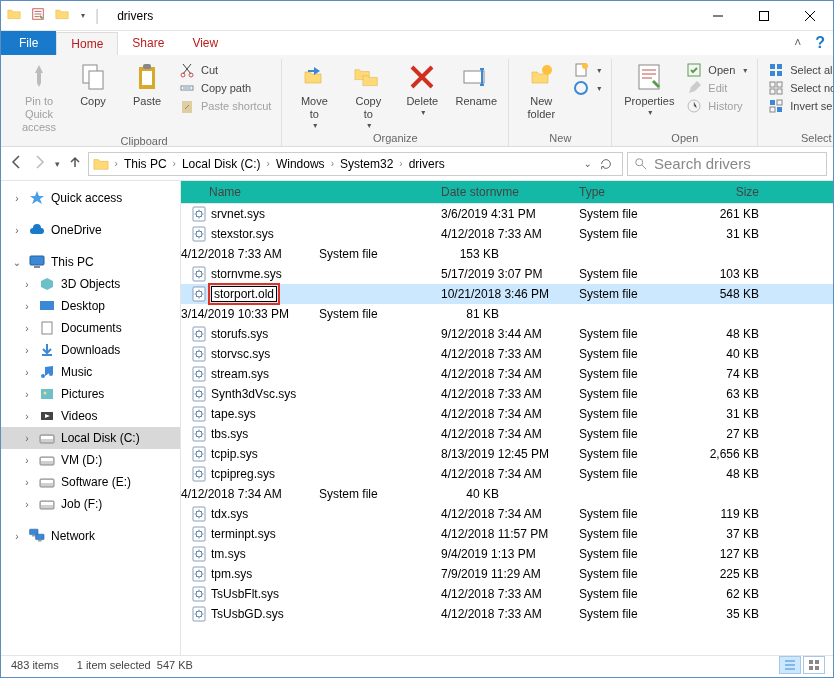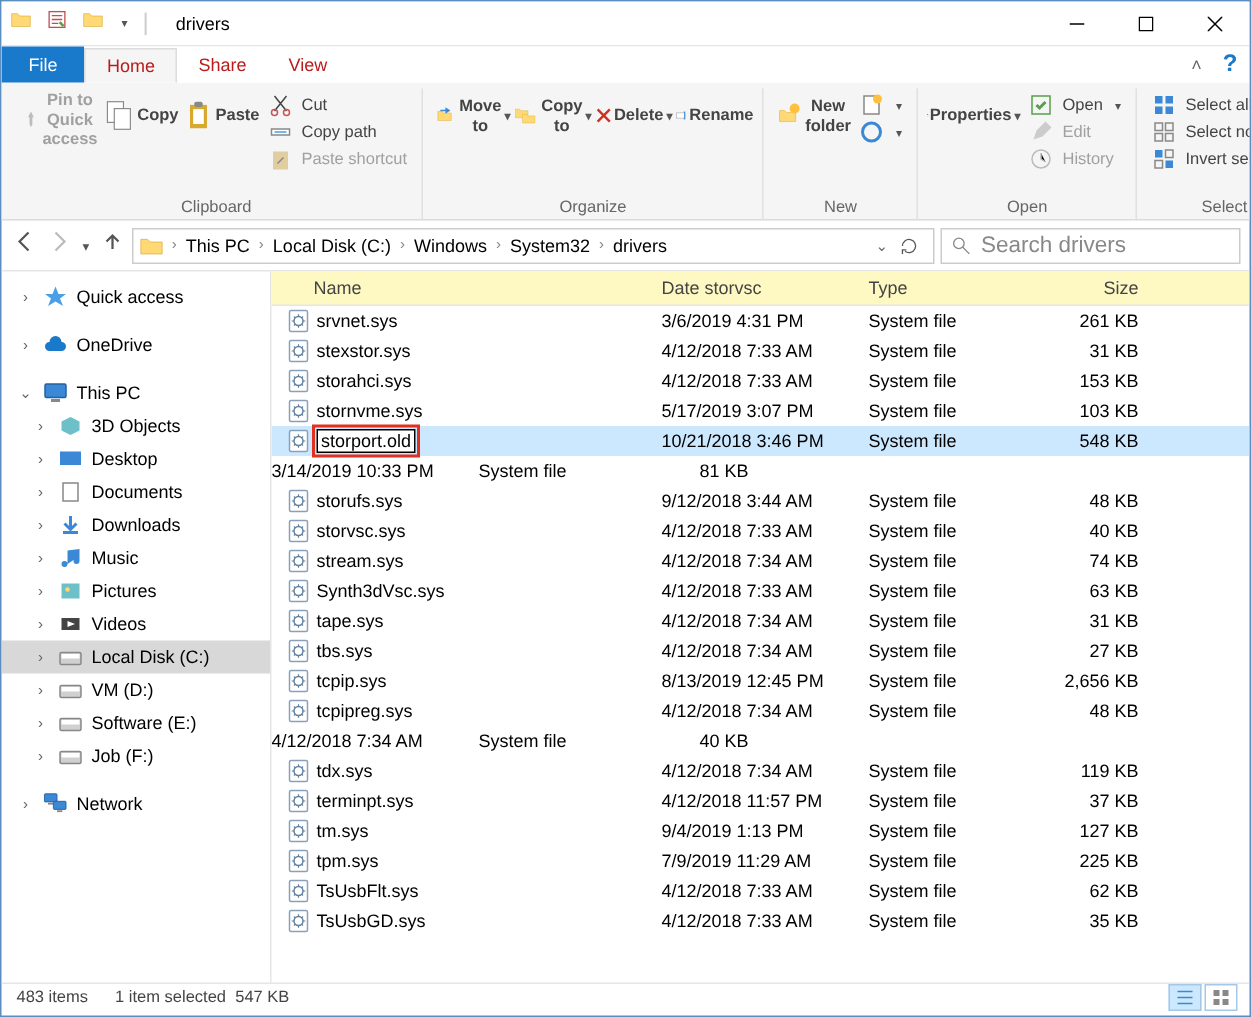--- a/index.html
+++ b/index.html
@@ -20,21 +20,21 @@
 .file-btn { background: #1979ca; color: #fff; padding: 4px 18px; font-size: 12px; height: 24px; display: flex; align-items: center; }
 .tab { padding: 4px 14px; font-size: 12px; color: #b91c1c; }
 .tab.active { background: #f5f5f5; border-top: 1px solid #dcdcdc; border-left: 1px solid #dcdcdc; border-right: 1px solid #dcdcdc; }
 .help-area { position: absolute; right: 8px; display: flex; gap: 14px; align-items: center; }
 
 
 .ribbon { height: 92px; background: #f5f5f5; border-bottom: 1px solid #dcdcdc; display: flex; padding: 4px 6px 0 6px; }
 .rgroup { display: flex; flex-direction: column; align-items: center; border-right: 1px solid #e0e0e0; padding: 0 6px; }
 .rgroup-content { display: flex; flex: 1; align-items: flex-start; gap: 2px; }
 .rgroup-label { font-size: 11px; color: #666; padding-bottom: 2px; }
-.rbig { display: flex; flex-direction: row; align-items: center; justify-content: flex-start; width: 52px; padding-top: 2px; font-size: 11px; color: #444; text-align: center; line-height: 1.2; font-weight: bold; }
+.rbig { display: flex; flex-direction: column; align-items: center; justify-content: flex-start; width: 52px; padding-top: 2px; font-size: 11px; color: #444; text-align: center; line-height: 1.2; }
 .rbig.wide { width: 62px; }
 .rbig.disabled { color: #a0a0a0; }
 .rbig svg { width: 32px; height: 32px; margin-bottom: 2px; }
 .rsmallcol { display: flex; flex-direction: column; gap: 0; padding-top: 2px; }
 .rsmall { display: flex; align-items: center; gap: 6px; font-size: 11px; color: #444; padding: 1px 4px; white-space: nowrap; }
 .rsmall.disabled { color: #a0a0a0; }
 .rsmall svg { width: 16px; height: 16px; }
 
 
 .navbar { height: 34px; display: flex; align-items: center; padding: 4px 6px; gap: 4px; border-bottom: 1px solid #e5e5e5; }
@@ -51,21 +51,21 @@
 .main { display: flex; height: 474px; }
 .navpane { width: 180px; border-right: 1px solid #e5e5e5; overflow-y: auto; padding-top: 6px; font-size: 12px; }
 .navitem { display: flex; align-items: center; padding: 3px 0 3px 20px; gap: 6px; color: #000; }
 .navitem.top { padding-left: 10px; }
 .navitem.selected { background: #d8d8d8; }
 .navitem svg { width: 16px; height: 16px; flex-shrink: 0; }
 .nav-exp { width: 12px; color: #666; font-size: 10px; text-align: center; }
 .nav-spacer { height: 10px; }
 
 .filepane { flex: 1; overflow: auto; font-size: 12px; }
-.columns { display: flex; border-bottom: 1px solid #e5e5e5; padding: 4px 0; color: #444; position: sticky; top: 0; background: #fef9c3; }
+.columns { display: flex; border-bottom: 1px solid #e5e5e5; padding: 4px 0; color: #444; position: sticky; top: 0; background: #14b8a6; }
 .col-name { width: 260px; padding-left: 28px; }
 .col-date { width: 138px; }
 .col-type { width: 100px; }
 .col-size { width: 100px; text-align: right; padding-right: 20px; }
 
 .filerow { display: flex; align-items: center; padding: 1px 0; height: 20px; }
 .filerow .fname { width: 260px; padding-left: 10px; display: flex; align-items: center; gap: 4px; }
 .filerow .fname svg { width: 16px; height: 16px; flex-shrink: 0; }
 .filerow .fdate { width: 138px; }
 .filerow .ftype { width: 100px; }
@@ -509,21 +509,21 @@
           <use href="#monitor" transform="scale(0.6)"></use>
           <use href="#monitor" transform="translate(6 5) scale(0.6)"></use>
         </svg>
         <span>Network</span>
       </div>
   </div>
 
   <div class="filepane">
     <div class="columns">
       <div class="col-name">Name</div>
-      <div class="col-date">Date storvsc</div>
+      <div class="col-date">Date stornvme</div>
       <div class="col-type">Type</div>
       <div class="col-size">Size</div>
     </div>
     <div id="file-rows">
         <div class="filerow">
           <div class="fname">
             <svg viewBox="0 0 16 16">
               <use href="#sysfile"></use>
             </svg>
             <span>srvnet.sys</span>
@@ -537,26 +537,20 @@
             <svg viewBox="0 0 16 16">
               <use href="#sysfile"></use>
             </svg>
             <span>stexstor.sys</span>
           </div>
           <div class="fdate">4/12/2018 7:33 AM</div>
           <div class="ftype">System file</div>
           <div class="fsize">31 KB</div>
         </div>
         <div class="filerow">
-          <div class="fname">
-            <svg viewBox="0 0 16 16">
-              <use href="#sysfile"></use>
-            </svg>
-            <span>storahci.sys</span>
-          </div>
           <div class="fdate">4/12/2018 7:33 AM</div>
           <div class="ftype">System file</div>
           <div class="fsize">153 KB</div>
         </div>
         <div class="filerow">
           <div class="fname">
             <svg viewBox="0 0 16 16">
               <use href="#sysfile"></use>
             </svg>
             <span>stornvme.sys</span>

